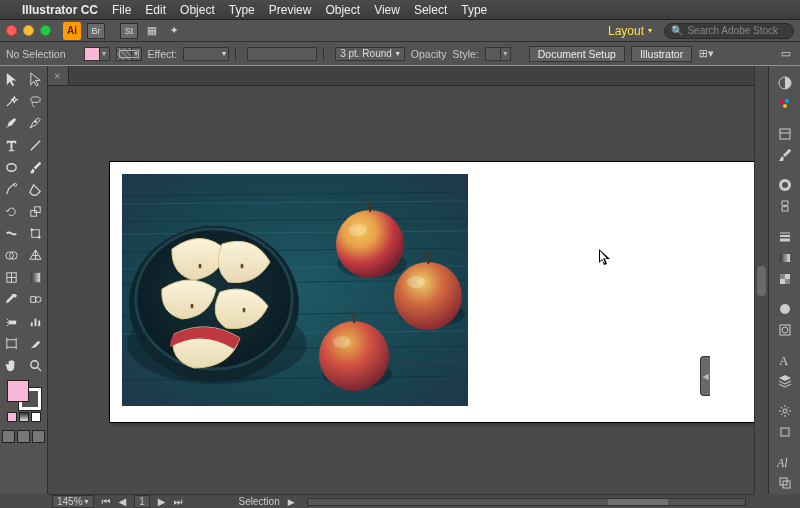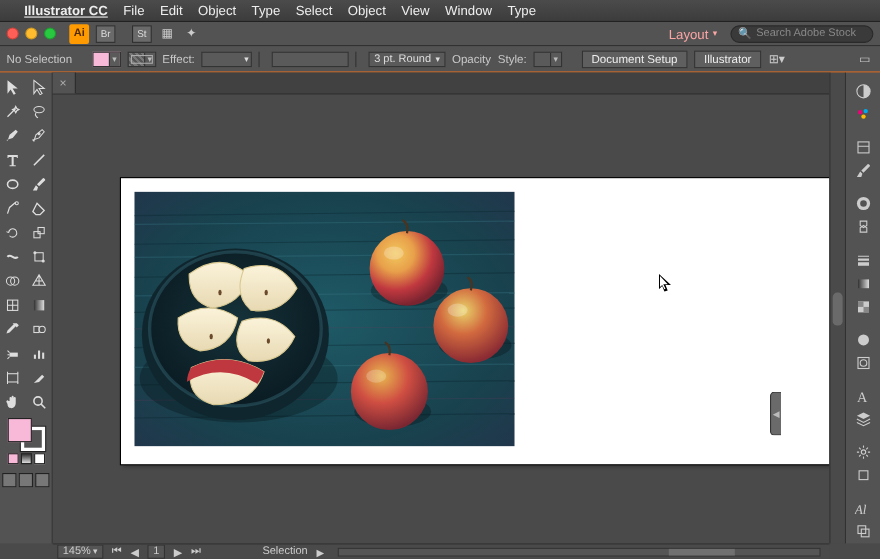--- a/index.html
+++ b/index.html
@@ -1,33 +1,33 @@
 <!DOCTYPE html>
 <html><head>
 <meta charset="utf-8">
 <style>
   * { box-sizing: border-box; margin: 0; padding: 0; user-select: none; }
   html, body { width: 800px; height: 508px; overflow: hidden; font-family: -apple-system, "Helvetica Neue", Arial, sans-serif; font-size: 11px; color: #ccc; background: #4a4a4a; }
   
   .mac-menubar { height: 20px; background: linear-gradient(#4b4b4b,#3c3c3c); display: flex; align-items: center; padding: 0 8px; gap: 14px; color: #eee; border-bottom: 1px solid #222; }
   .mac-menubar .apple { font-size: 13px; }
-  .mac-menubar .app-name { font-weight: 600; text-decoration: underline; }
+  .mac-menubar .app-name { font-weight: 600; }
   .mac-menubar .menu-item { font-size: 12px; }
   
   .app-bar { height: 22px; background: #535353; display: flex; align-items: center; padding: 0 6px; gap: 6px; border-bottom: 1px solid #2e2e2e; }
   .traffic { display: flex; gap: 6px; margin-right: 6px; }
   .traffic span { width: 11px; height: 11px; border-radius: 50%; display: block; }
   .tl-close { background: #ff5f57; border: 1px solid #d1423a; }
   .tl-min { background: #febc2e; border: 1px solid #cc9520; }
   .tl-max { background: #28c840; border: 1px solid #1f9a31; }
   .ai-badge { width: 18px; height: 18px; background: #ff9a00; color: #4d2a00; font-weight: 700; font-size: 10px; display: flex; align-items: center; justify-content: center; border-radius: 2px; }
   .app-bar .seg { display:flex; gap:15px; }
   .app-bar .seg button { width:18px; height:16px; background:#6a6a6a; border:1px solid #2e2e2e; color:#ddd; font-size:9px; }
   .app-bar .spacer { flex: 1; }
-  .layout-dd { color:#fca5a5; font-size:12px; padding: 2px 6px; display:flex; align-items:center; gap:4px; }
+  .layout-dd { color:#fde047; font-size:12px; padding: 2px 6px; display:flex; align-items:center; gap:4px; }
   .search-stock { width: 130px; height: 16px; background: #3a3a3a; border: 1px solid #2a2a2a; border-radius: 8px; display:flex; align-items:center; padding:0 6px; gap:4px; color:#888; font-size:10px; }
   
   .control-bar { height: 24px; background: #535353; display: flex; align-items: center; padding: 0 6px; gap: 6px; border-bottom: 1px solid #f97316; color:#ddd; font-size: 10.5px; }
   .control-bar .lbl { color:#c8c8c8; }
   .swatch { width: 26px; height: 14px; border:1px solid #333; display:flex; align-items:center; justify-content:flex-end; padding-right:0px;}
   .swatch .chev { font-size:8px; color:#bbb; background:#5a5a5a; height:100%; width:10px; display:flex; align-items:center; justify-content:center; border-left:1px solid #333;}
   .fill-sw { background: #f7b9d7; }
   .stroke-sw { background: repeating-linear-gradient(45deg,#777,#777 2px,#555 2px,#555 4px); position:relative;}
   .stroke-sw::after{content:"";position:absolute;inset:2px;border:1px solid #aaa;}
   .stroke-w { width: 46px; height: 14px; background:#5a5a5a; border:1px solid #333; display:flex; align-items:center; justify-content:flex-end; padding-right:2px; font-size:8px;}
@@ -71,24 +71,24 @@
 </head>
 <body>
 
 <div class="mac-menubar">
   <span class="apple"></span>
   <span class="menu-item app-name">Illustrator CC</span>
   <span class="menu-item">File</span>
   <span class="menu-item">Edit</span>
   <span class="menu-item">Object</span>
   <span class="menu-item">Type</span>
-  <span class="menu-item">Select</span>
+  <span class="menu-item">Preview</span>
   <span class="menu-item">Object</span>
   <span class="menu-item">View</span>
-  <span class="menu-item">Window</span>
+  <span class="menu-item">Select</span>
   <span class="menu-item">Type</span>
 </div>
 
 <div class="app-bar">
   <div class="traffic">
     <span class="tl-close"></span>
     <span class="tl-min"></span>
     <span class="tl-max"></span>
   </div>
   <div class="ai-badge">Ai</div>

